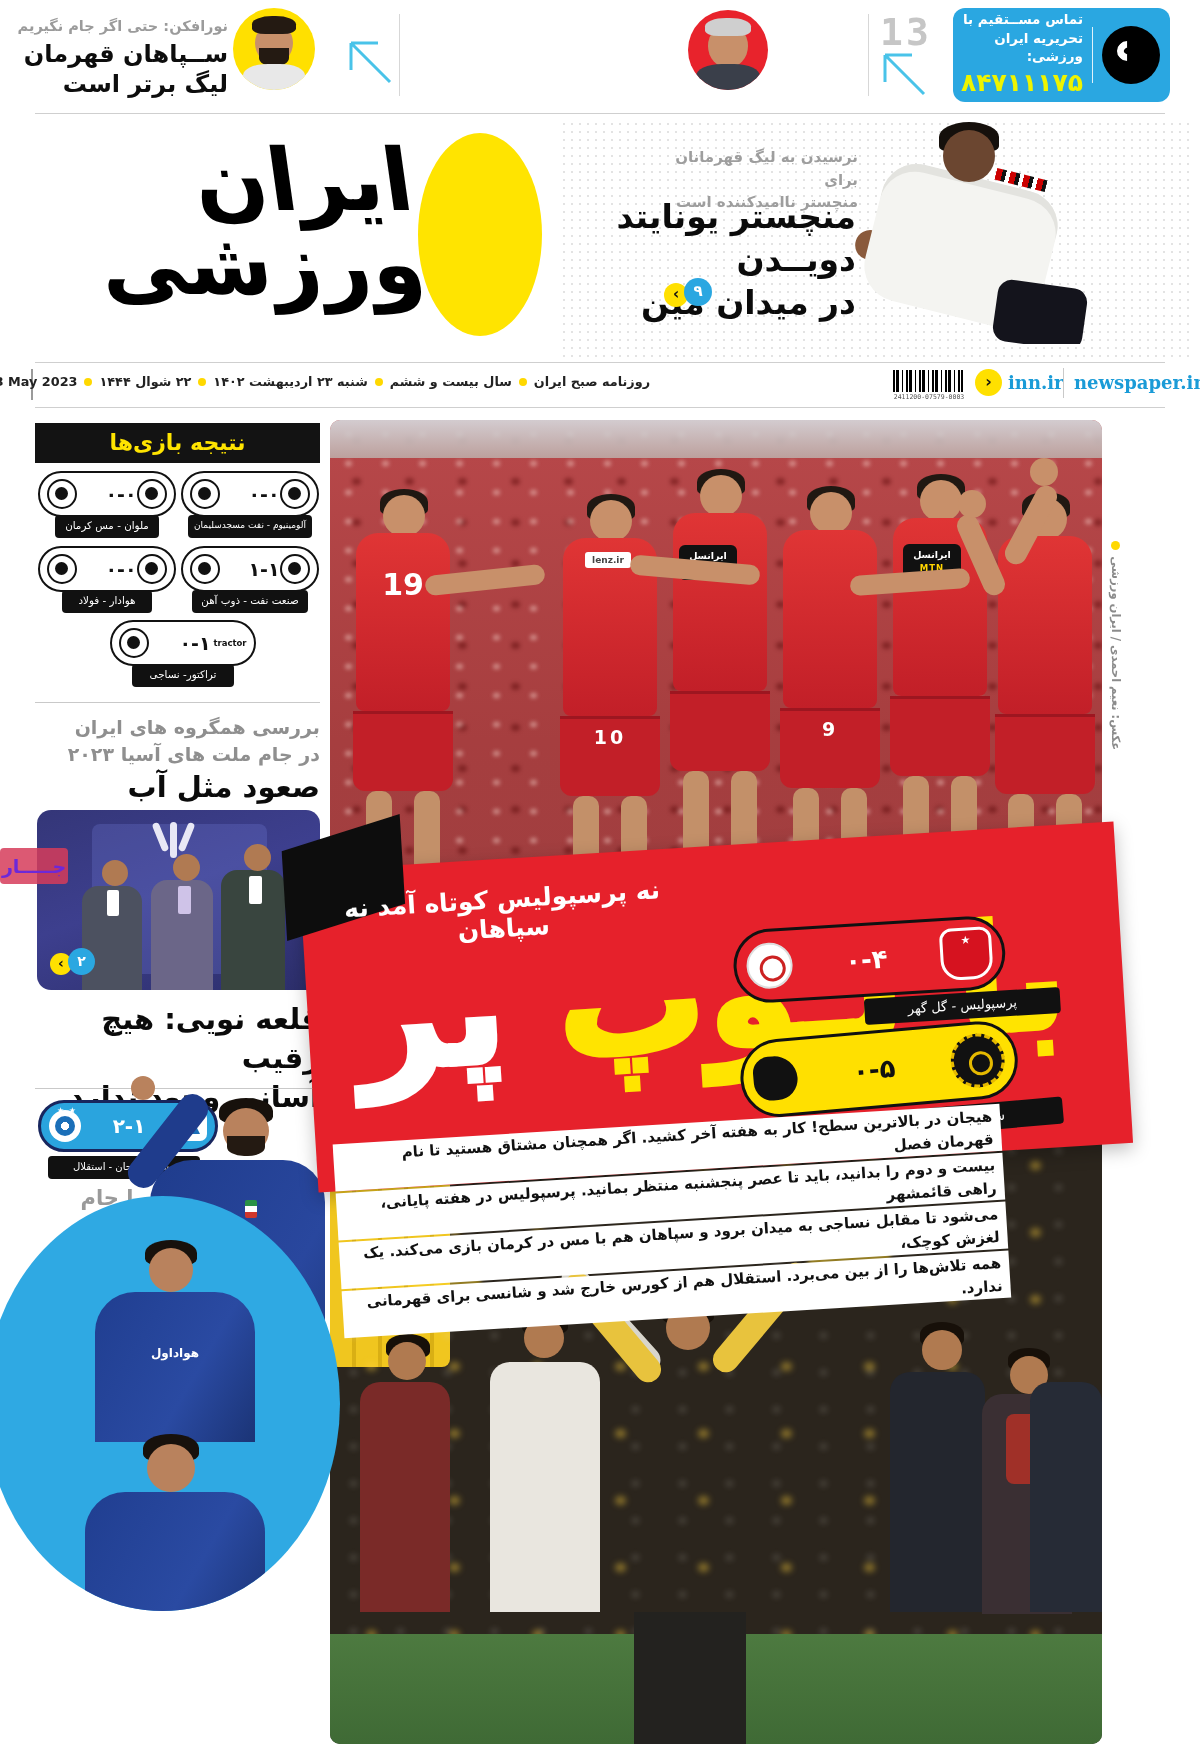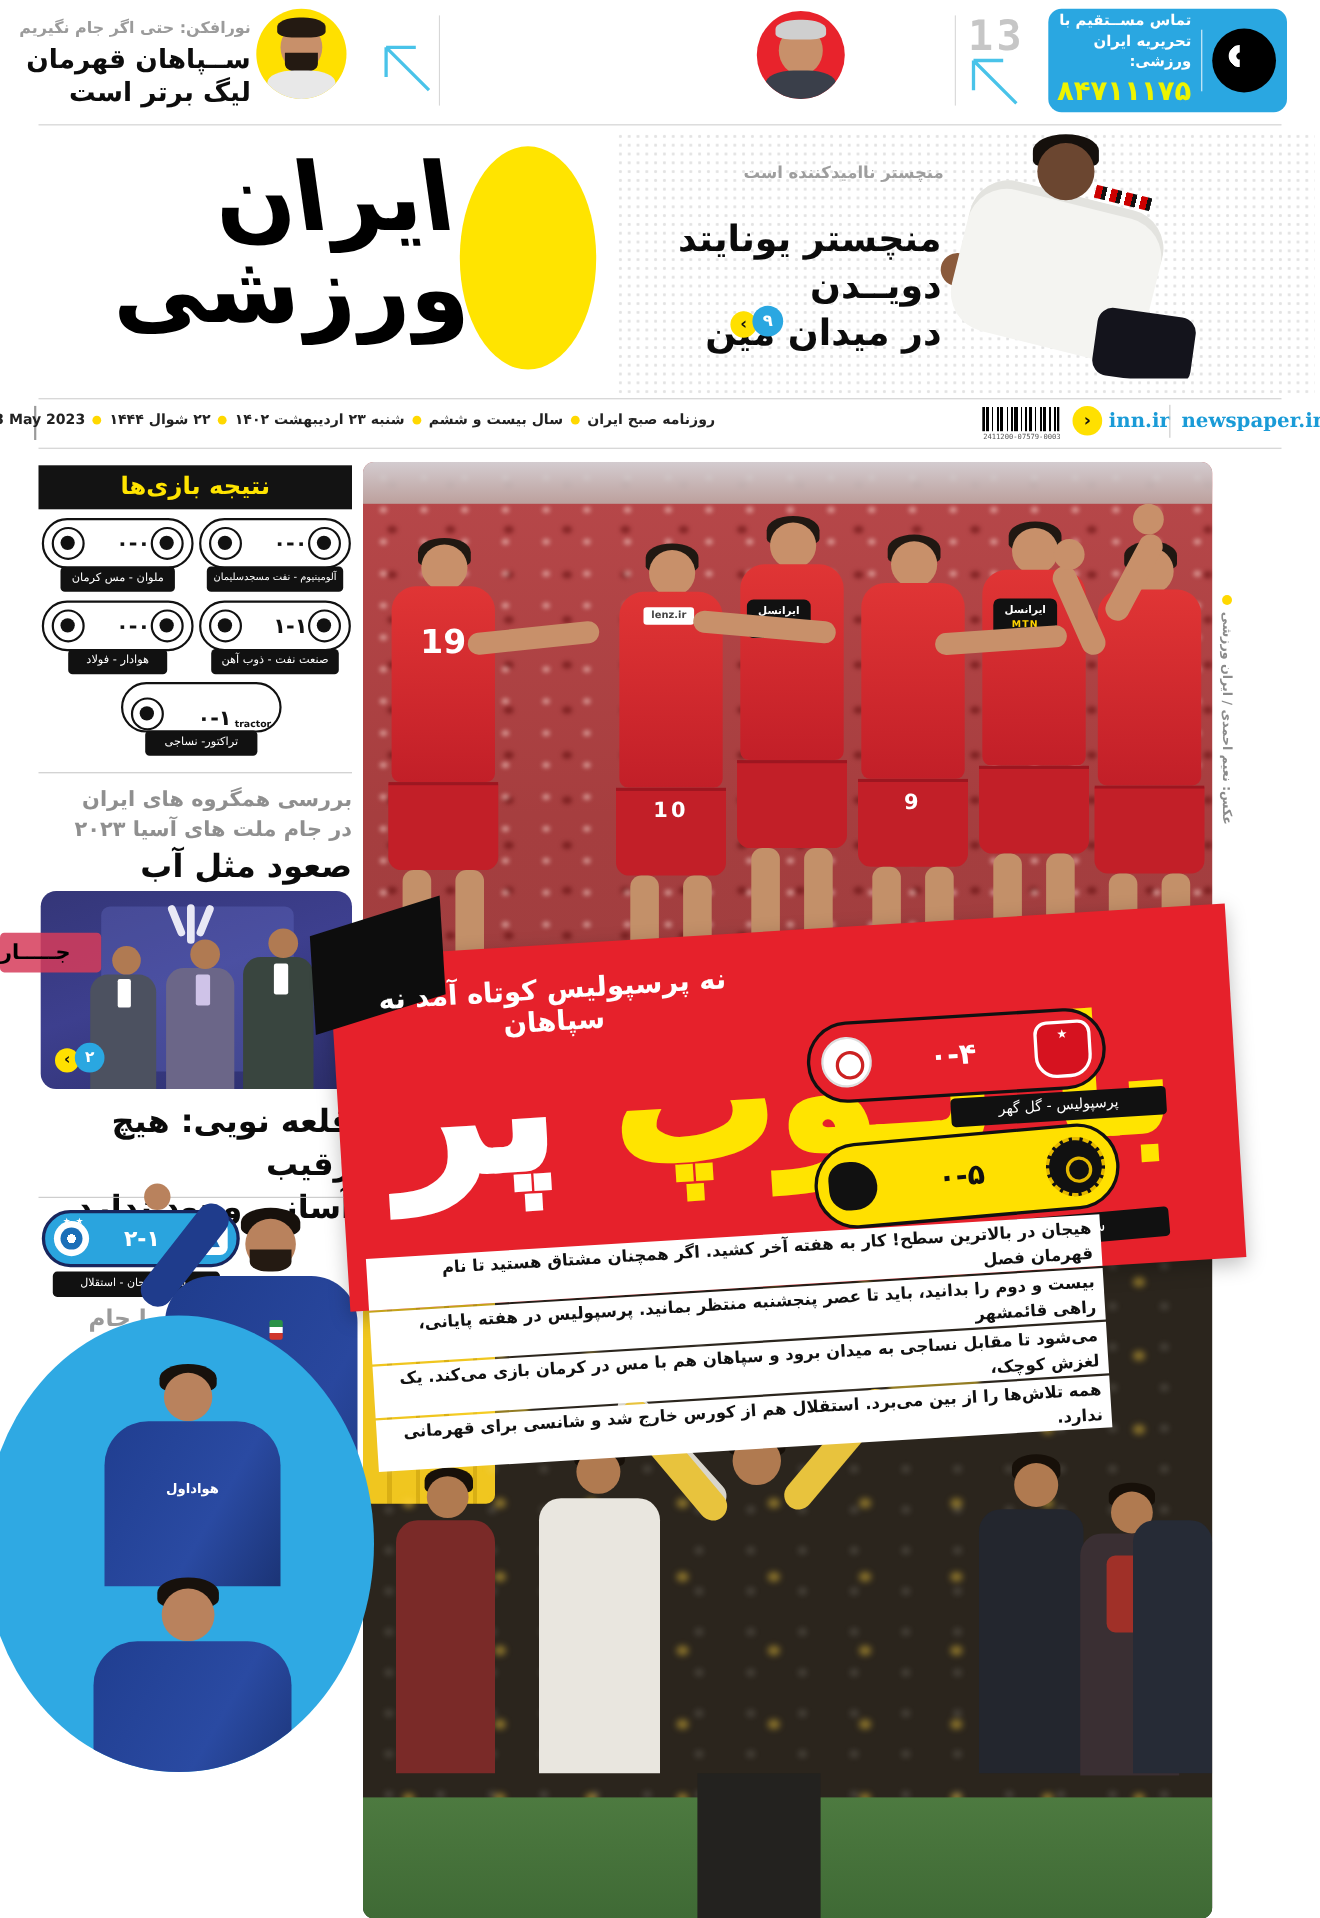--- a/index.html
+++ b/index.html
@@ -87,35 +87,35 @@
   .cap .score{flex:1;text-align:center;font-weight:bold;font-size:19px;direction:ltr;letter-spacing:1px;color:#111;padding-left:28px;}
   .lg{width:30px;height:30px;border:2.5px solid #111;border-radius:50%;position:relative;flex:0 0 auto;background:#fff;}
   .lg::after{content:"";position:absolute;left:6px;top:6px;width:13px;height:13px;border-radius:50%;background:#111;}
   .lg-txt{width:34px;flex:0 0 auto;font-size:8.5px;font-weight:bold;color:#111;text-align:center;font-family:"DejaVu Sans",sans-serif;}
   .mlabel{position:absolute;background:#111;color:#fff;text-align:center;border-radius:4px;
      height:23px;line-height:21px;font-size:10.3px;direction:rtl;padding:0 4px;white-space:nowrap;overflow:hidden;}
   #cap1{left:181px;top:471px;} #lab1{left:188px;top:515px;width:124px;font-size:9px;}
   #cap2{left:38px;top:471px;}  #lab2{left:55px;top:515px;width:104px;}
   #cap3{left:181px;top:546px;} #lab3{left:192px;top:590px;width:116px;}
   #cap4{left:38px;top:546px;}  #lab4{left:62px;top:590px;width:90px;}
-  #cap5{left:110px;top:620px;width:146px;align-items:flex-end;} #lab5{left:132px;top:664px;width:102px;}
+  #cap5{left:110px;top:620px;width:146px;} #lab5{left:132px;top:664px;width:102px;}
   #side-rule1{left:35px;top:702px;width:285px;height:1px;background:#c9c9c9;}
 
   
   #asia-kicker{left:35px;top:714px;width:285px;direction:rtl;text-align:right;color:#8f8f8f;font-weight:bold;font-size:19px;line-height:1.4;}
   #asia-headline{left:35px;top:770px;width:285px;direction:rtl;text-align:right;color:#0b0b0b;font-weight:bold;font-size:29px;}
   #afc-photo{left:37px;top:810px;width:283px;height:180px;border-radius:14px;overflow:hidden;
      background:linear-gradient(160deg,#343678 0%,#3d3f8e 45%,#2c2e6a 100%);}
   #afc-photo .panel{position:absolute;left:55px;top:14px;width:175px;height:150px;background:rgba(110,120,210,.30);border-radius:8px;}
   .leafbar{position:absolute;background:#e8e8f5;width:7px;height:30px;border-radius:4px;top:12px;}
   .suit{position:absolute;border-radius:16px 16px 0 0;}
   .shead{position:absolute;border-radius:50%;background:#b07a52;}
   .shirt{position:absolute;background:#fff;border-radius:2px;}
-  #wm{left:0;top:848px;width:92px;height:36px;background:rgba(214,60,90,.85);border-radius:4px;
-     color:#000000;font-weight:bold;font-size:19px;text-align:left;line-height:36px;direction:rtl;z-index:6;}
+  #wm{left:0;top:848px;width:68px;height:36px;background:rgba(214,60,90,.85);border-radius:4px;
+     color:#6d28d9;font-weight:bold;font-size:19px;text-align:center;line-height:36px;direction:rtl;z-index:6;}
   #asia-marker{left:50px;top:948px;width:60px;height:34px;z-index:6;}
   #asia-marker .y{left:0;top:5px;width:22px;height:22px;font-size:14px;line-height:21px;}
   #asia-marker .b{left:18px;top:0;width:27px;height:27px;font-size:14px;line-height:26px;}
 
   
   #ghale-headline{left:35px;top:1000px;width:285px;direction:rtl;text-align:right;color:#0b0b0b;font-weight:bold;font-size:29px;line-height:1.35;}
   #side-rule2{left:35px;top:1088px;width:285px;height:1px;background:#c9c9c9;}
   #est-cap{left:38px;top:1100px;width:180px;height:52px;background:#2aa4de;border:3px solid #18265e;border-radius:28px;
      display:flex;align-items:center;justify-content:space-between;padding:0 8px;position:absolute;}
   #est-cap .score{flex:1;text-align:center;color:#fff;font-weight:bold;font-size:20px;direction:ltr;letter-spacing:1px;}
@@ -274,20 +274,21 @@
 
   <div class="abs" id="photo-rash">
     <div class="r-arm"></div>
       <div class="r-torso"></div>
       <div class="r-trim"></div>
     <div class="r-hair"></div>
       <div class="r-head"></div>
       <div class="r-shorts"></div>
   </div>
   <div class="abs" id="lead-kicker">
+    <div>نرسیدن به لیگ قهرمانان برای</div>
       <div>منچستر ناامیدکننده است</div>
   </div>
   <div class="abs" id="lead-headline">
     <div>منچستر یونایتد</div>
       <div>دویــدن</div>
       <div>در میدان مین</div>
   </div>
   <div class="marker" id="lead-marker">
     <span class="y">‹</span>
     <span class="b">۹</span>

